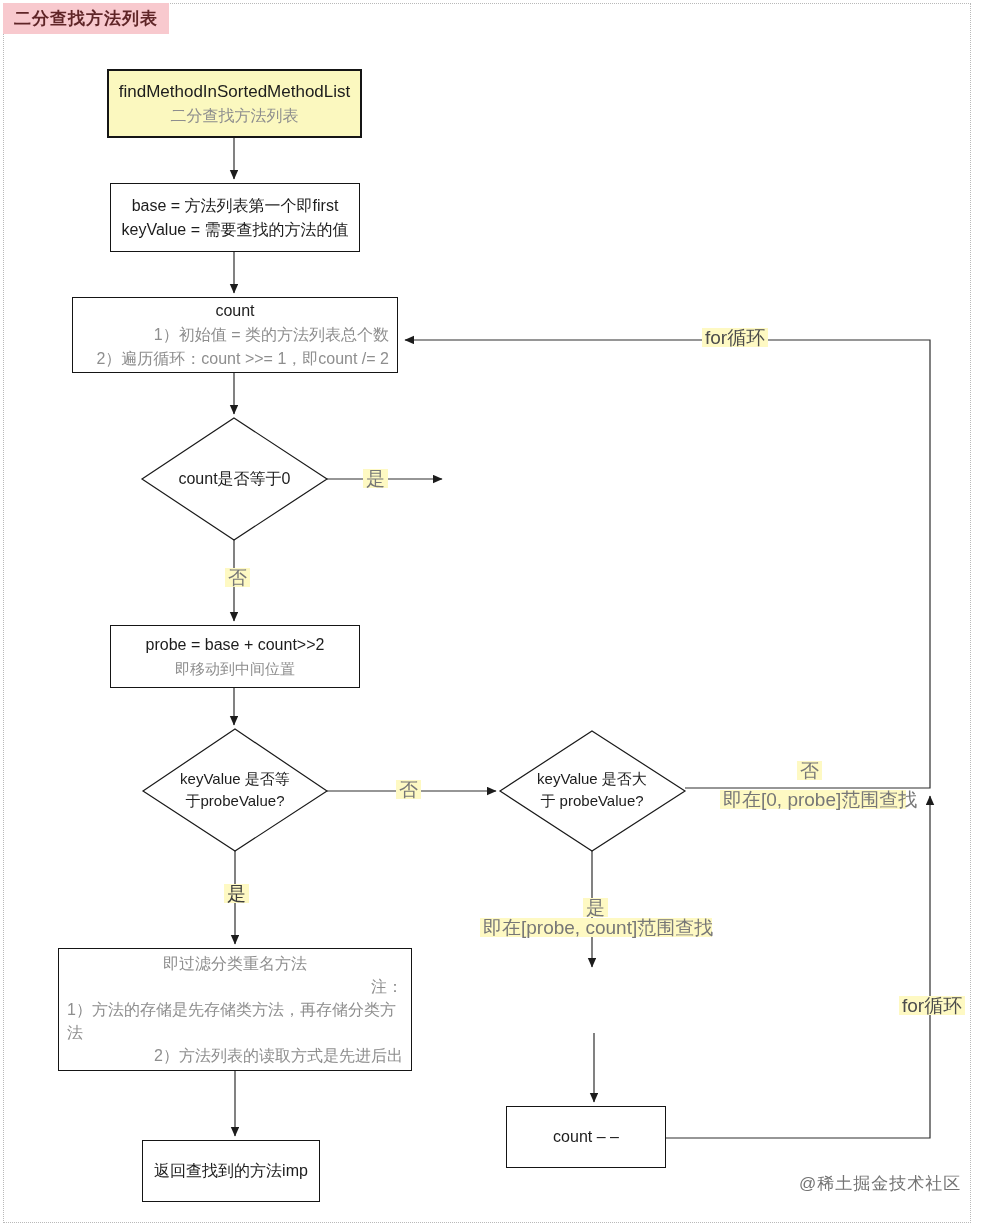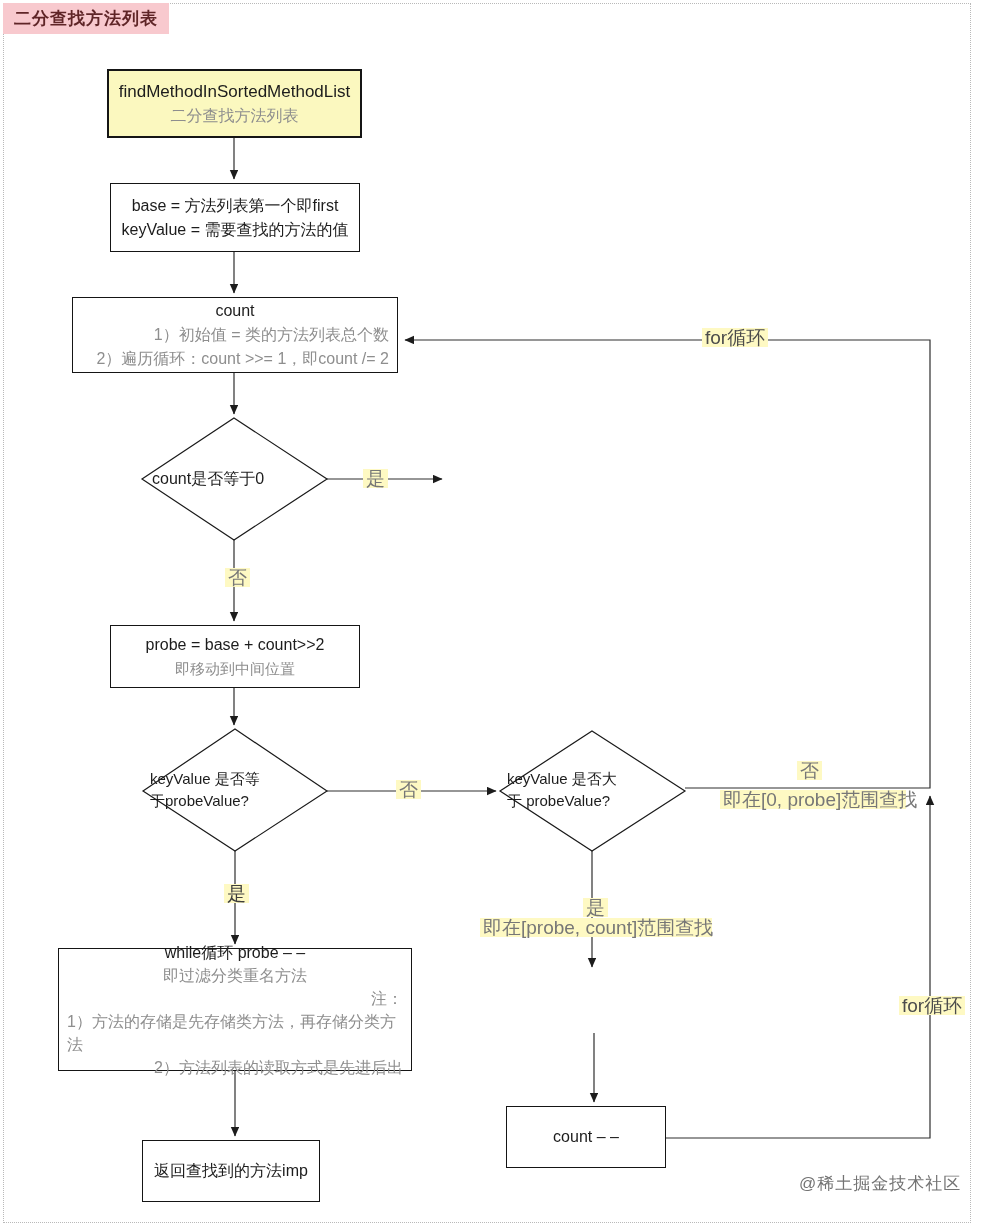--- a/index.html
+++ b/index.html
@@ -10,21 +10,21 @@
   .tag{position:absolute;left:3px;top:3px;background:#f8c9ce;color:#5f2527;font-size:17px;font-weight:600;padding:4px 11px;letter-spacing:1px;}
   .box{position:absolute;box-sizing:border-box;background:#fff;border:1px solid #151515;
        display:flex;flex-direction:column;justify-content:center;
        color:#1c1c1c;font-size:16px;line-height:24px;text-align:center;}
   .box .gray{color:#8e8e8e;}
   .box .small{font-size:15px;}
   .start{background:#fbf8bf;border:2px solid #151515;font-size:17px;}
   .start .gray{font-size:16px;}
   .notes{align-items:flex-end;text-align:left;padding:0 8px;}
   .notes .center{width:100%;text-align:center;}
-  .dtext{position:absolute;text-align:left;color:#1c1c1c;font-size:15px;line-height:22px;}
+  .dtext{position:absolute;text-align:center;color:#1c1c1c;font-size:15px;line-height:22px;}
   .lbl{position:absolute;font-size:19px;line-height:19px;color:#777;background:#fef9c3;padding:0 3px;white-space:nowrap;}
   .lbl.dark{color:#3e3e3e;}
   .lbl.center{text-align:center;}
   .watermark{position:absolute;left:799px;top:1172px;color:#737373;font-size:17px;letter-spacing:1px;}
 </style>
 </head>
 <body>
 
 <div class="stage">
 
@@ -88,21 +88,20 @@
     <div>keyValue 是否等</div>
     <div>于probeValue?</div>
   </div>
 
   <div class="dtext" style="left:507px;top:768px;width:170px;">
     <div>keyValue 是否大</div>
     <div>于 probeValue?</div>
   </div>
 
   <div class="box notes small" style="left:58px;top:948px;width:354px;height:123px;line-height:23px;">
-    <div class="center" style="font-size:16px;">while循环 probe – –</div>
     <div class="center gray">即过滤分类重名方法</div>
     <div class="gray">注：</div>
     <div class="gray">1）方法的存储是先存储类方法，再存储分类方法</div>
     <div class="gray">2）方法列表的读取方式是先进后出</div>
   </div>
 
 
   <div class="box" style="left:142px;top:1140px;width:178px;height:62px;">返回查找到的方法imp</div>
 
   <div class="box" style="left:506px;top:1106px;width:160px;height:62px;">count – –</div>

